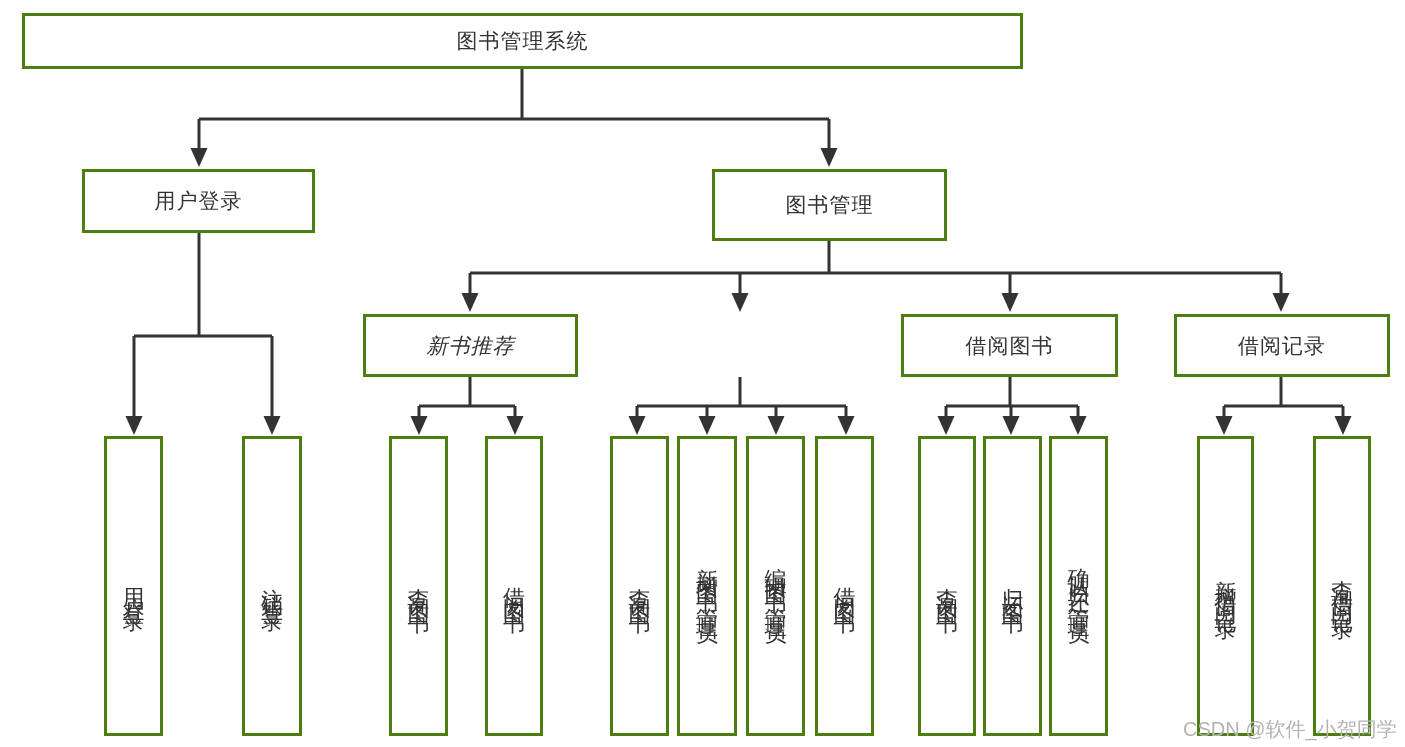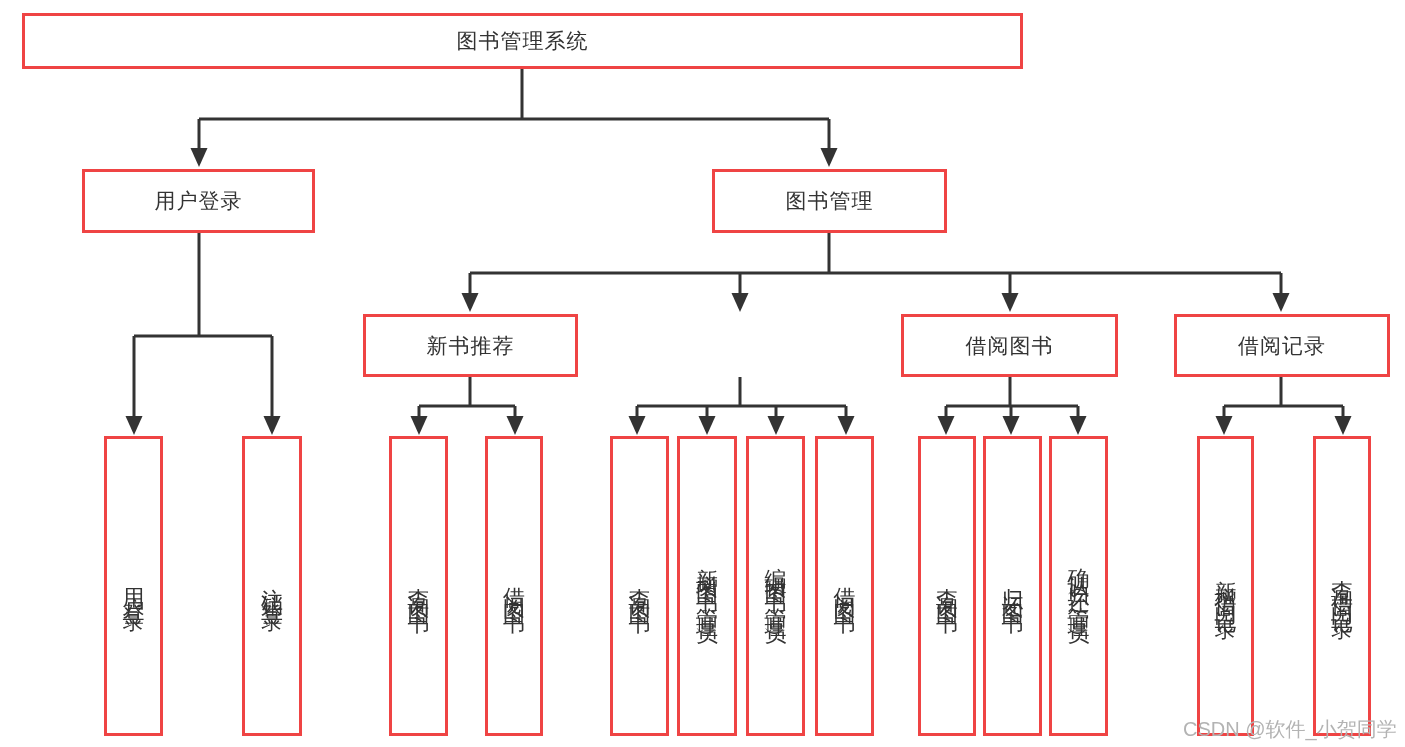--- a/index.html
+++ b/index.html
@@ -19,21 +19,21 @@
     position: absolute;
     left: 0; top: 0;
     width: 1405px;
     height: 747px;
     z-index: 1;
   }
   .node {
     position: absolute;
     box-sizing: border-box;
     background: #ffffff;
-    border: 3px solid #ef4444;
+    border: 3px solid #4d7c0f;
     color: #333333;
     display: flex;
     align-items: center;
     justify-content: center;
     z-index: 2;
   }
   .hbox {
     font-size: 21px;
     letter-spacing: 1px;
     white-space: nowrap;
@@ -97,23 +97,23 @@
       <polygon points="1069.5,416 1086.5,416 1078,435" fill="#333333"></polygon>
       <line x1="1224" y1="406" x2="1224" y2="423" stroke="#333333" stroke-width="3"></line>
       <polygon points="1215.5,416 1232.5,416 1224,435" fill="#333333"></polygon>
       <line x1="1343" y1="406" x2="1343" y2="423" stroke="#333333" stroke-width="3"></line>
       <polygon points="1334.5,416 1351.5,416 1343,435" fill="#333333"></polygon>
     </svg>
 
   <div class="node hbox" style="left:22px; top:13px; width:1001px; height:56px;">图书管理系统</div>
 
   <div class="node hbox" style="left:82px; top:169px; width:233px; height:64px;">用户登录</div>
-  <div class="node hbox" style="left:712px; top:169px; width:235px; height:64px;">图书管理</div>
+  <div class="node hbox" style="left:712px; top:169px; width:235px; height:72px;">图书管理</div>
 
-  <div class="node hbox" style="left:363px; top:314px; width:215px; height:63px;">新书推荐</div>
+  <div class="node hbox" style="left:363px; top:314px; width:215px; height:63px;font-style:italic;">新书推荐</div>
   <div class="node hbox" style="left:901px; top:314px; width:217px; height:63px;">借阅图书</div>
   <div class="node hbox" style="left:1174px; top:314px; width:216px; height:63px;">借阅记录</div>
 
   <div class="node vbox" style="left:104px; top:436px; width:59px; height:300px;">用户登录</div>
   <div class="node vbox" style="left:242px; top:436px; width:60px; height:300px;">注销登录</div>
 
   <div class="node vbox" style="left:389px; top:436px; width:59px; height:300px;">查询图书</div>
   <div class="node vbox" style="left:485px; top:436px; width:58px; height:300px;">借阅图书</div>
 
   <div class="node vbox" style="left:610px; top:436px; width:59px; height:300px;">查询图书</div>

